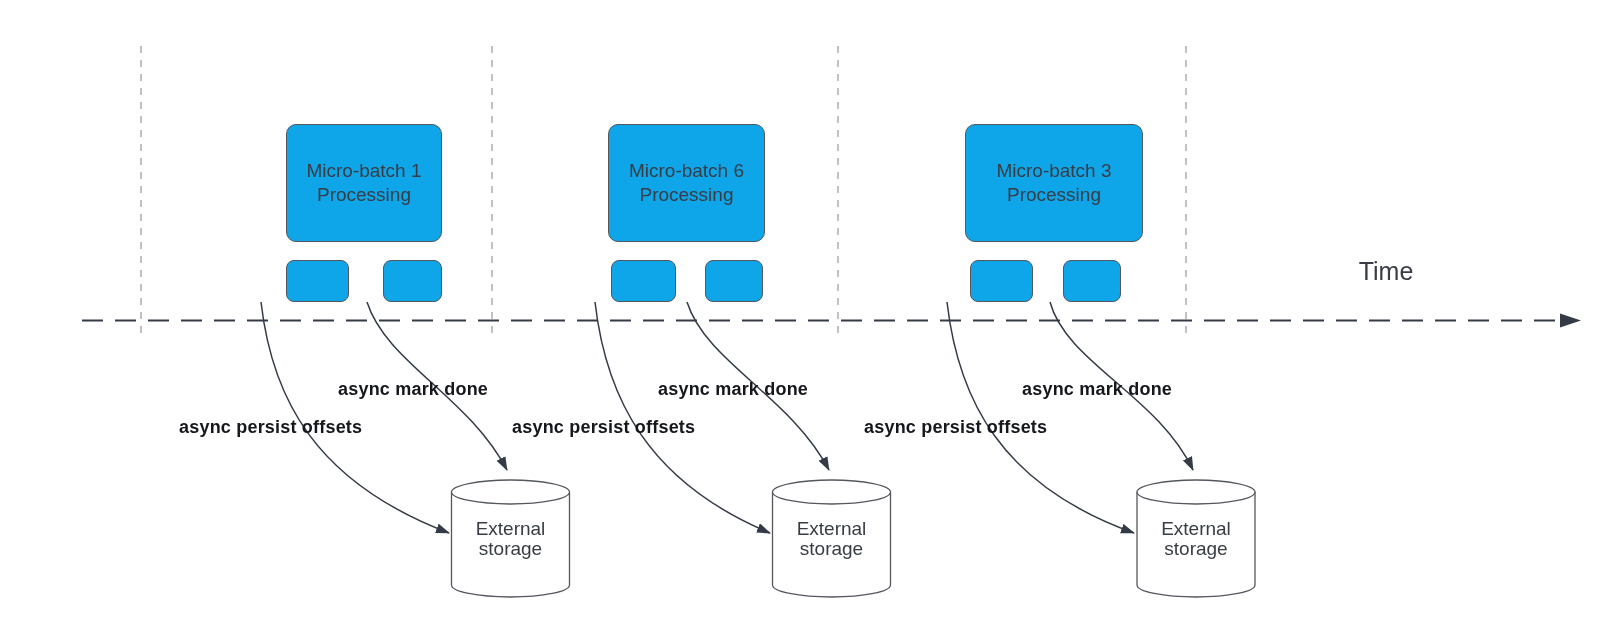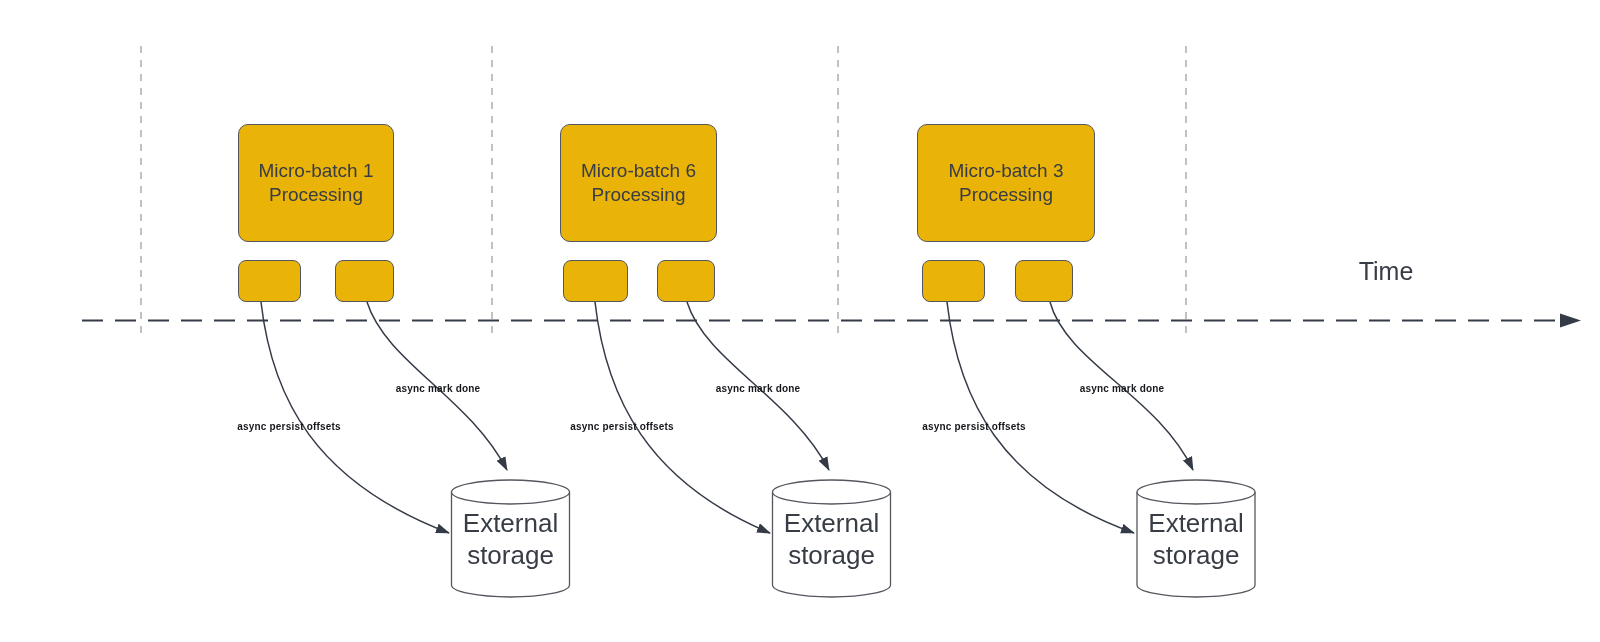--- a/index.html
+++ b/index.html
@@ -21,44 +21,43 @@
   }
   svg.layer{position:absolute;left:0;top:0;width:1600px;height:642px;}
   .v-line{stroke:var(--line-light);stroke-width:1.4;stroke-dasharray:7 7;fill:none;}
   .axis{stroke:var(--line-dark);stroke-width:1.8;stroke-dasharray:21 12;fill:none;}
   .axis-head{fill:var(--line-dark);}
   .curve{fill:none;stroke:var(--line-dark);stroke-width:1.5;}
   .cyl{fill:#fff;stroke:var(--node-border);stroke-width:1.3;}
   .arrow-tip{fill:var(--line-dark);}
   .node{
     position:absolute;
-    background:#eab308;
+    background:#0ea5e9;
     border:1.4px solid var(--node-border);
-    display:flex;align-items:center;justify-content:center;
+    display:flex;align-items:center;justify-content:center;margin-left:48px;
   }
   .main-box{border-radius:10px;}
   .small-box{border-radius:8px;}
   .node-text{
     color:var(--node-text);
     font-size:19px;line-height:24px;
     text-align:center;white-space:pre-line;
   }
   .cyl-text{
     position:absolute;
     display:flex;align-items:center;justify-content:center;
     color:var(--node-text);
-    font-size:26px;line-height:32px;
+    font-size:19px;line-height:20px;
     text-align:center;white-space:pre-line;
     pointer-events:none;
   }
   .edge-label{
     position:absolute;
-    font-weight:bold;font-size:10px;line-height:20px;
+    font-weight:bold;font-size:18px;line-height:20px;
     color:var(--label-text);
-    text-align:center;
     letter-spacing:.2px;
   }
   .time-label{
     position:absolute;
     font-size:25px;line-height:22px;
     color:var(--node-text);
     text-align:center;
   }
 </style>
 </head>

